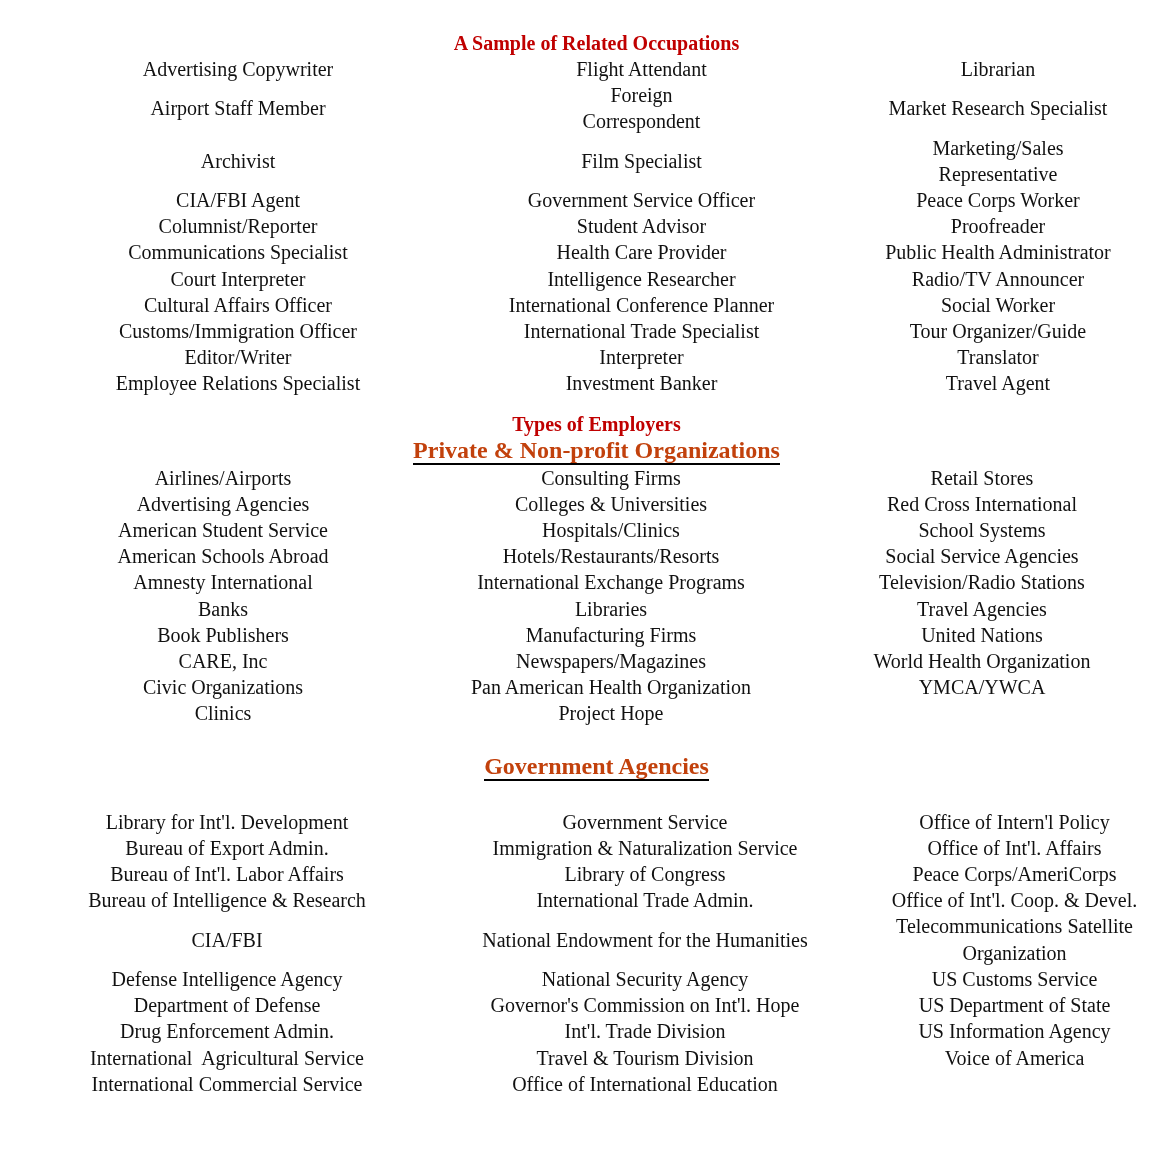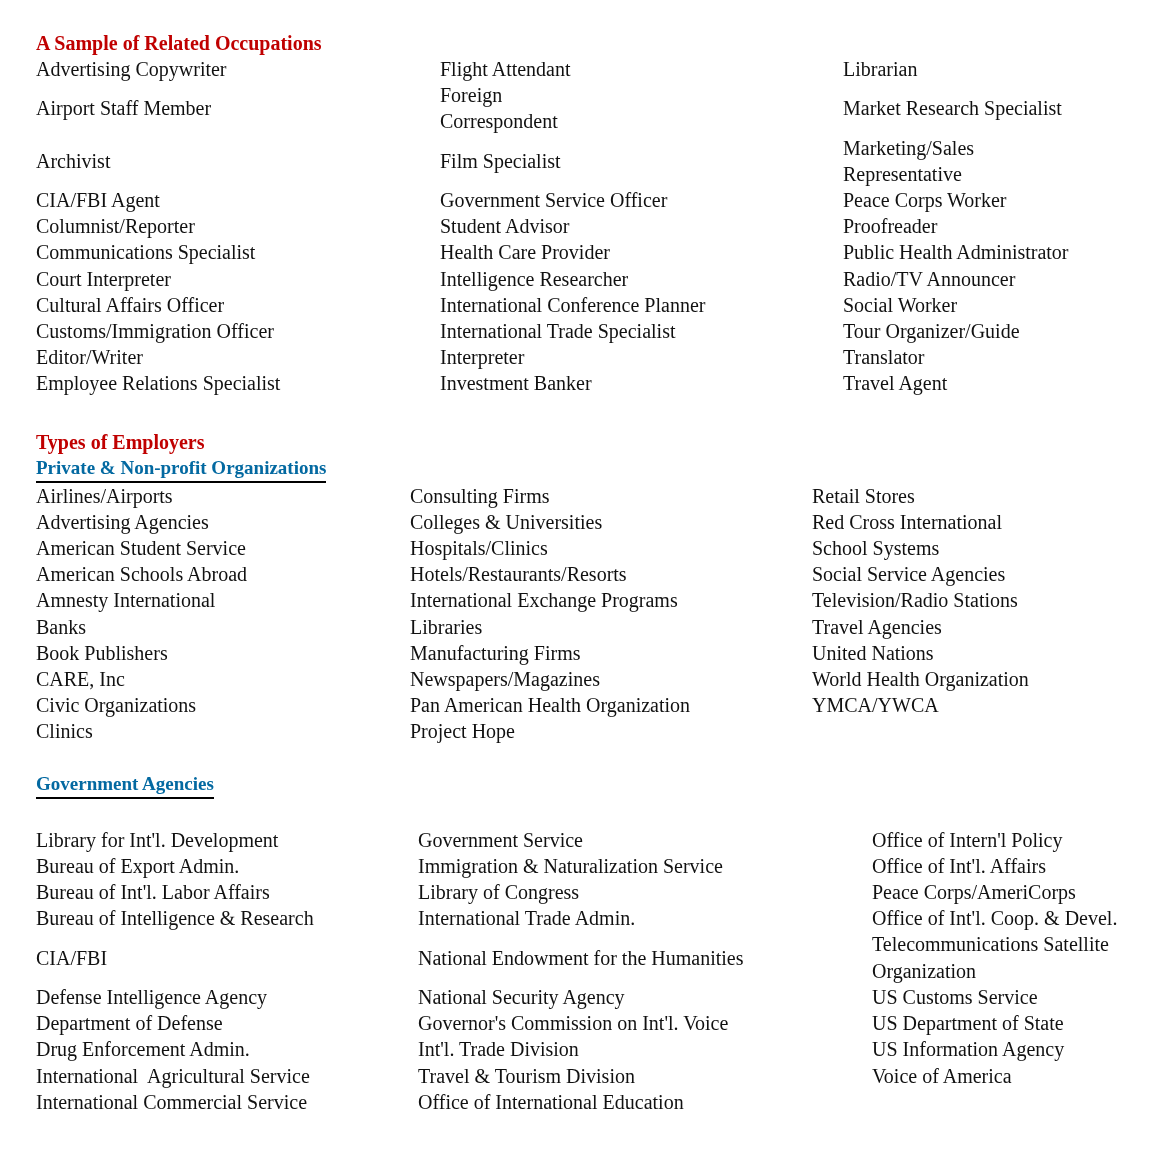--- a/index.html
+++ b/index.html
@@ -11,34 +11,35 @@
     width: 1157px;
     height: 1159px;
     font-family: "Liberation Serif", serif;
     color: #111111;
     overflow: hidden;
   }
   .page {
     padding: 30px 0 0 36px;
     box-sizing: border-box;
     width: 1157px;
+    text-align: center;
   }
   .red-heading {
     margin: 0;
     font-size: 20px;
     line-height: 26px;
     font-weight: bold;
     color: #c00000;
   }
   .u-heading {
     margin: 0;
-    font-size: 19px;
+    font-size: 24px;
     line-height: 26px;
     font-weight: bold;
-    color: #0369a1;
+    color: #c2410c;
   }
   .u-heading .u {
     display: inline-block;
     border-bottom: 2px solid #000;
     padding-bottom: 0px;
   }
   table.cols {
     border-collapse: collapse;
     table-layout: fixed;
   }
@@ -54,21 +55,21 @@
   .block-occupations col.c1 { width: 404px; }
   .block-occupations col.c2 { width: 403px; }
   .block-occupations col.c3 { width: 310px; }
   .block-private col.c1 { width: 374px; }
   .block-private col.c2 { width: 402px; }
   .block-private col.c3 { width: 340px; }
   .block-government col.c1 { width: 382px; }
   .block-government col.c2 { width: 454px; }
   .block-government col.c3 { width: 285px; }
   
-  .block-private { margin-top: 32px; }
+  .block-private { margin-top: 14px; }
   .block-government { margin-top: 26px; }
   .block-government .u-heading { margin-bottom: 28px; }
 </style>
 </head>
 <body>
 
 <div class="page" id="blocks">
     <section class="block block-occupations">
       <h2 class="red-heading">A Sample of Related Occupations</h2>
       <table class="cols">
@@ -236,21 +237,21 @@
             <td>Telecommunications Satellite
 Organization</td>
           </tr>
           <tr>
             <td>Defense Intelligence Agency</td>
             <td>National Security Agency</td>
             <td>US Customs Service</td>
           </tr>
           <tr>
             <td>Department of Defense</td>
-            <td>Governor's Commission on Int'l. Voice</td>
+            <td>Governor's Commission on Int'l. Hope</td>
             <td>US Department of State</td>
           </tr>
           <tr>
             <td>Drug Enforcement Admin.</td>
             <td>Int'l. Trade Division</td>
             <td>US Information Agency</td>
           </tr>
           <tr>
             <td>International  Agricultural Service</td>
             <td>Travel &amp; Tourism Division</td>

